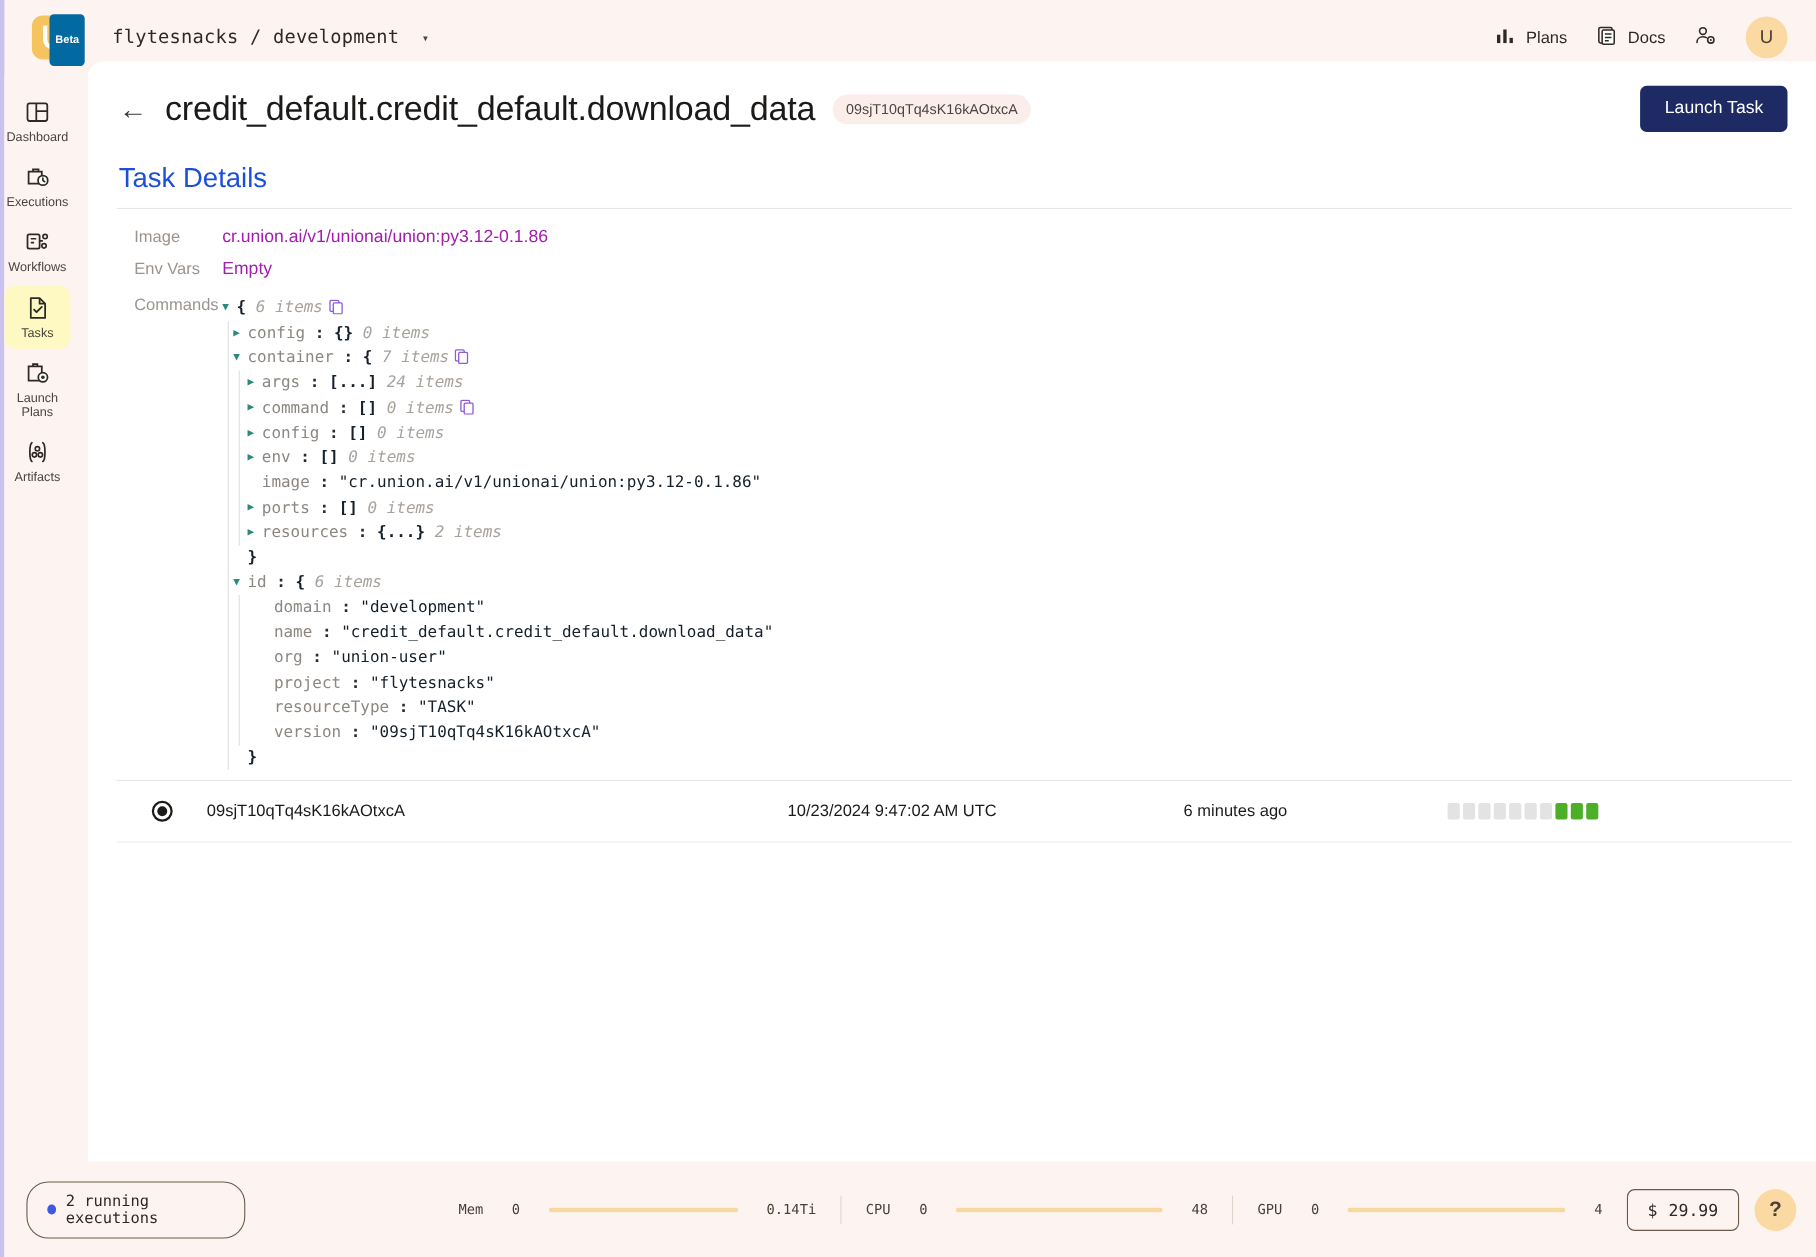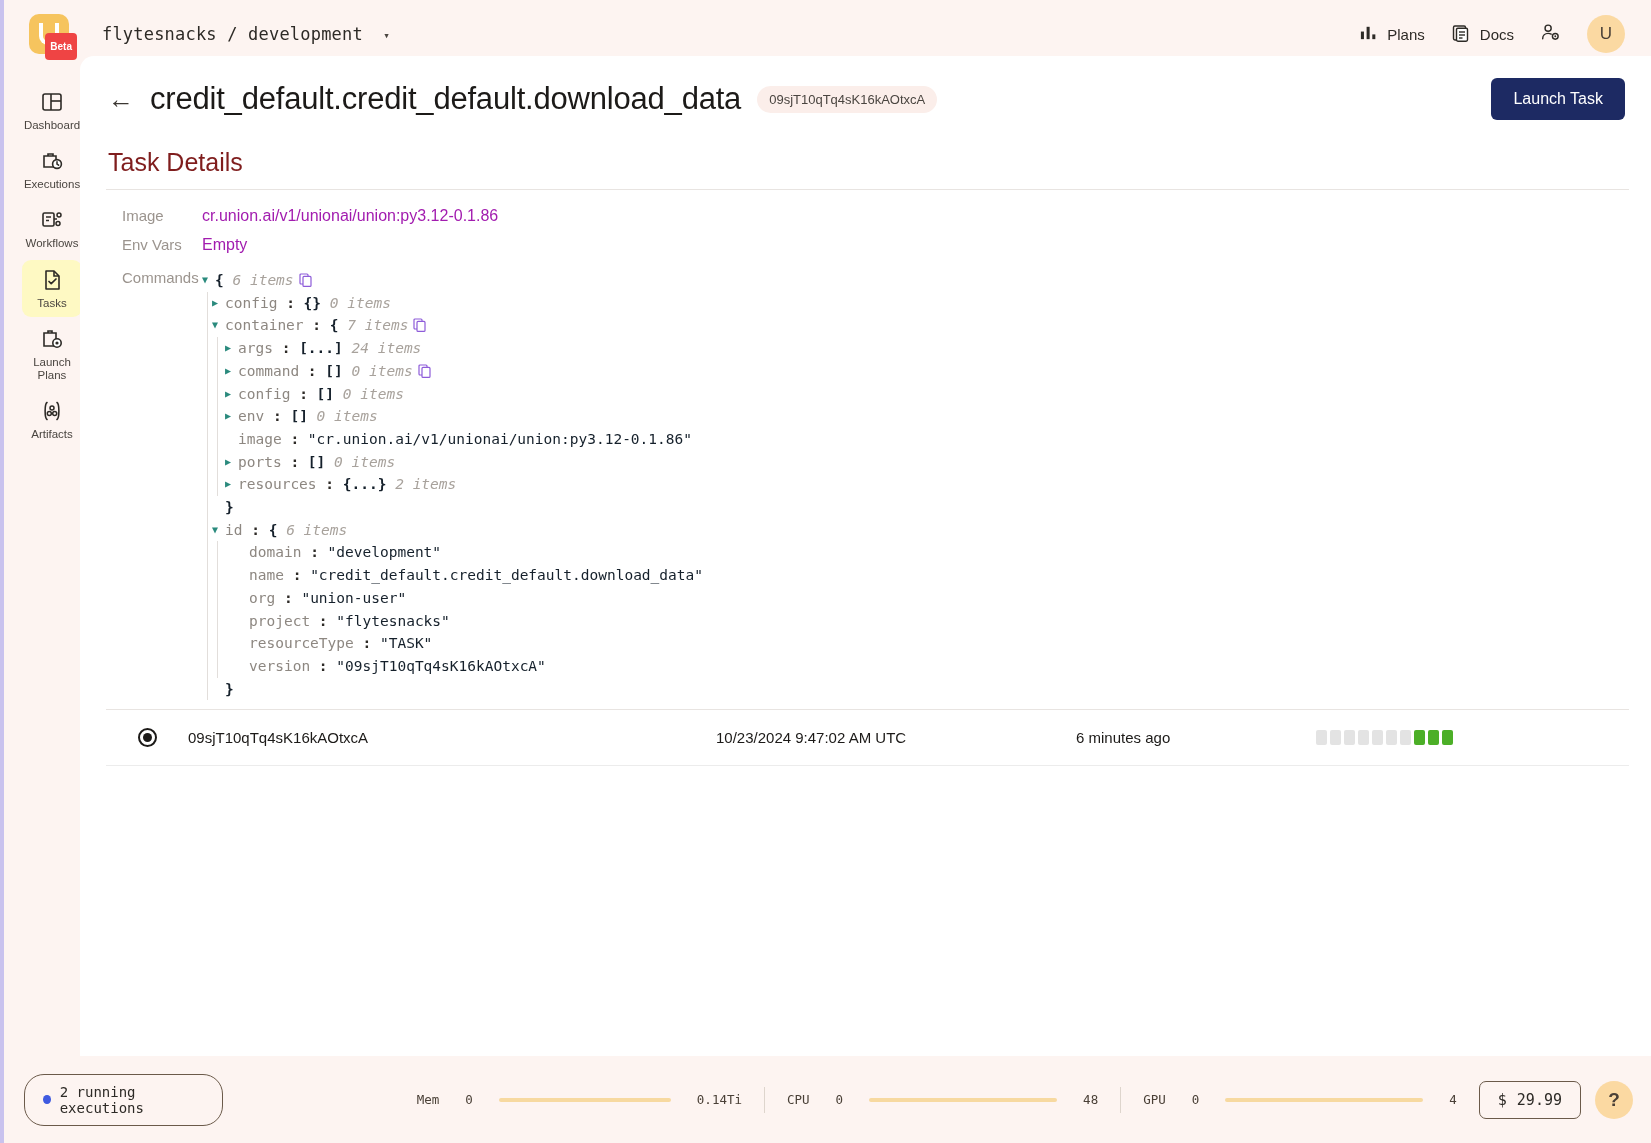--- a/index.html
+++ b/index.html
@@ -12,50 +12,50 @@
   .app { position: relative; width: 1651px; height: 1143px; background: #fdf4f1; }
   .leftbar-accent { position: absolute; left: 0; top: 0; width: 4px; height: 1143px; background: #c9c2ee; }
 
   
   .topbar { position: absolute; left: 4px; top: 0; right: 0; height: 68px; display: flex; align-items: center; }
   .logo-wrap { position: relative; width: 62px; display: flex; justify-content: center; align-items: center; margin-left: 14px; }
   .logo { width: 40px; height: 40px; border-radius: 10px; background: #f6c45e;
           display: flex; align-items: center; justify-content: center; position: relative; }
   .logo .u { width: 20px; height: 22px; border: 4px solid #fff; border-top: none;
              border-radius: 0 0 9px 9px; }
-  .beta { position: absolute; right: -8px; bottom: -6px; background: #ef4444; color: #fff;
-          font-size: 10px; font-weight: bold; padding: 8px 5px; border-radius: 4px;
+  .beta { position: absolute; right: -8px; bottom: -6px; background: #0369a1; color: #fff;
+          font-size: 10px; font-weight: bold; padding: 18px 5px; border-radius: 4px;
           font-family: "Liberation Sans", sans-serif; }
   .breadcrumb { margin-left: 22px; font-family: "DejaVu Sans Mono", monospace; font-size: 17px; color: #2d2a26; letter-spacing: 0.2px; }
   .crumb-caret { display: inline-block; margin-left: 10px; font-size: 11px; color: #4a4540; vertical-align: middle; }
   .top-right { margin-left: auto; display: flex; align-items: center; gap: 26px; padding-right: 26px; }
   .top-item { display: flex; align-items: center; gap: 9px; font-size: 15px; color: #2d2a26; cursor: pointer; }
   .avatar { width: 38px; height: 38px; border-radius: 50%; background: #fbd9a2; color: #4a4037;
             display: flex; align-items: center; justify-content: center; font-size: 17px; }
 
   
   .sidebar { position: absolute; left: 4px; top: 68px; width: 96px; bottom: 0; background: #fdf4f1;
-             display: flex; flex-direction: column; align-items: center; padding-top: 14px; gap: 2px; }
+             display: flex; flex-direction: column; padding-top: 14px; gap: 2px; }
   .nav-item { width: 60px; padding: 8px 2px 7px; border-radius: 9px; display: flex; flex-direction: column;
               align-items: center; gap: 5px; cursor: pointer; }
   .nav-item.active { background: #fef9c3; }
   .nav-label { font-size: 11.5px; color: #4a4540; text-align: center; line-height: 1.15; }
   .nav-ico { width: 24px; height: 24px; display: block; }
 
   
   .panel { position: absolute; left: 80px; top: 56px; width: 1571px; height: 1000px;
            background: #ffffff; border-top-left-radius: 14px; }
   .page-head { display: flex; align-items: center; padding: 22px 26px 0 28px; }
   .back-arrow { font-size: 26px; color: #3b3732; margin-right: 16px; cursor: pointer; line-height: 1; }
   .page-title { font-size: 31px; color: #1c1a18; font-weight: 400; letter-spacing: -0.2px; }
   .ver-badge { margin-left: 16px; background: #fbeeea; color: #4a4540; font-size: 13px;
                padding: 6px 12px; border-radius: 14px; }
   .launch-btn { margin-left: auto; background: #1d2a63; color: #fff; font-size: 16px;
                 padding: 12px 22px; border: none; border-radius: 6px; cursor: pointer; }
-  .section-title { padding: 28px 0 12px 28px; font-size: 25px; color: #7f1d1d; }
+  .section-title { padding: 28px 0 12px 28px; font-size: 25px; color: #1d4ed8; }
   .divider { height: 1px; background: #e8e4e1; margin: 0 22px 0 26px; }
 
   
   .detail-rows { padding: 14px 0 0 0; }
   .drow { display: flex; padding: 3px 0 3px 0; }
   .dlabel { width: 122px; padding-left: 42px; font-size: 15px; color: #9b948e; flex: none; }
   .dval { font-size: 16px; color: #a21caf; }
 
   
   .tree { font-family: "DejaVu Sans Mono", monospace; font-size: 14.5px; line-height: 22.7px; color: #2d2a26; }

